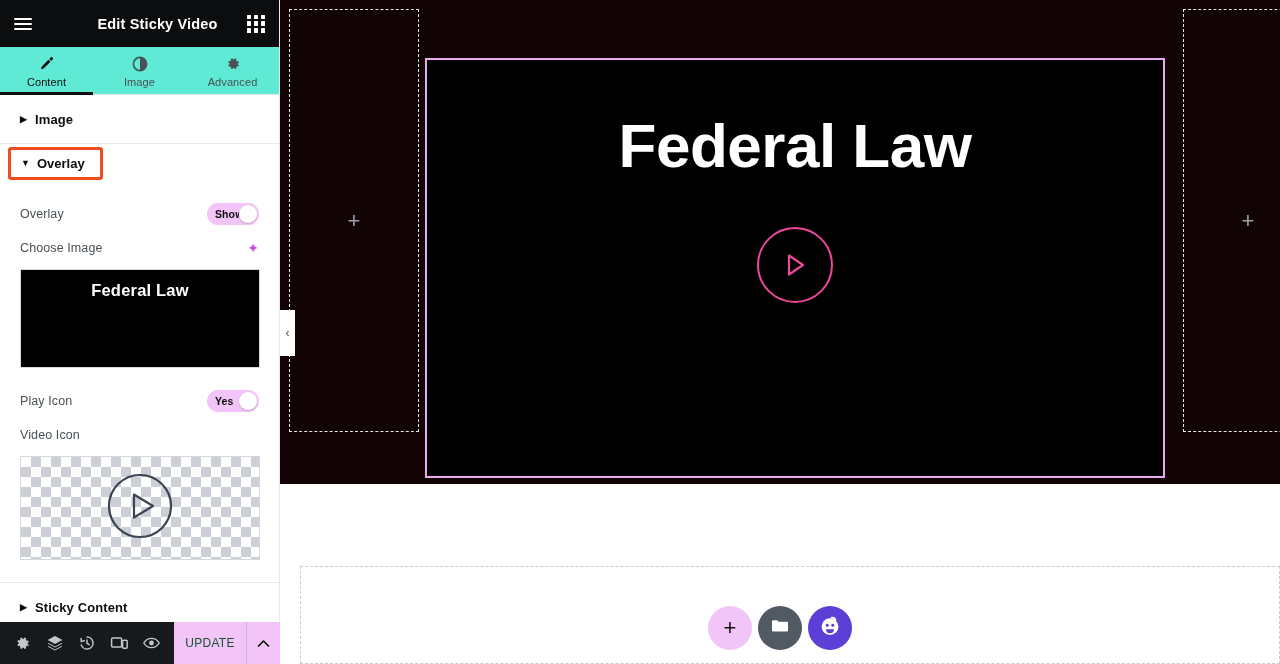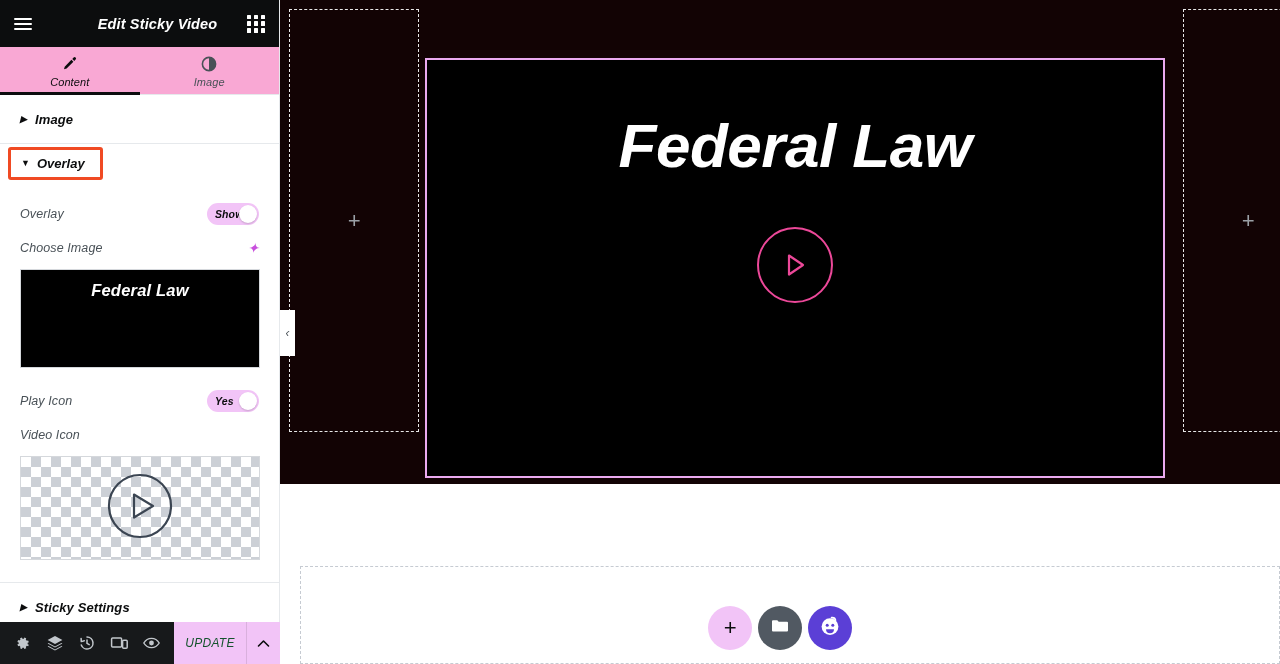--- a/index.html
+++ b/index.html
@@ -1,21 +1,21 @@
 <!DOCTYPE html>
 <html><head>
 <meta charset="utf-8">
 <style>
   * { margin:0; padding:0; box-sizing:border-box; }
   html, body {
     width:1280px; height:664px; overflow:hidden;
     font-family:"Liberation Sans", sans-serif;
     background:#ffffff;
   }
-  #root { position:relative; width:1280px; height:664px;font-style:italic; }
+  #root { position:relative; width:1280px; height:664px; }
 
   
   #panel {
     position:absolute; left:0; top:0; width:280px; height:664px;
     background:#ffffff; border-right:1px solid #e6e9ec;
     display:flex; flex-direction:column;
   }
   
   .panel-header {
     height:47px; background:#0c0d0e; color:#fff;
@@ -32,21 +32,21 @@
     letter-spacing:.15px; color:#ffffff; padding-right:10px;
   }
   .grid-icon {
     position:absolute; right:8px; top:50%; transform:translateY(-50%);
     width:30px; height:30px; display:grid; grid-template-columns:repeat(3,1fr);
     grid-template-rows:repeat(3,1fr); gap:2.5px; padding:6px; cursor:pointer;
   }
   .grid-icon span { background:#ffffff; border-radius:.5px; }
 
   
-  .tabs { display:flex; height:48px; flex-shrink:0; border-bottom:1px solid #e6e9ec; background:#f9a8d4; }
+  .tabs { display:flex; height:48px; flex-shrink:0; border-bottom:1px solid #e6e9ec; background:#5eead4; }
   .tab {
     flex:1; display:flex; flex-direction:column; align-items:center;
     justify-content:center; gap:4px; cursor:pointer; position:relative;
     padding-top:2px;
   }
   .tab .tlabel { font-size:11px; color:#495157; letter-spacing:.1px; }
   .tab.active .tlabel { color:#0c0d0e; }
   .tab.active::after {
     content:""; position:absolute; left:0; right:0; bottom:-1px;
     height:3px; background:#0c0d0e;
@@ -233,20 +233,29 @@
       </div>
       <div class="tab">
         <span>
           <svg width="16" height="16" viewBox="0 0 16 16">
             <circle cx="8" cy="8" r="6.6" fill="none" stroke="#495157" stroke-width="1.6"></circle>
             <path d="M8 1.4a6.6 6.6 0 0 1 0 13.2z" fill="#495157"></path>
           </svg>
         </span>
         <span class="tlabel">Image</span>
       </div>
+      <div class="tab">
+        <span>
+          <svg width="16" height="16" viewBox="0 0 16 16">
+            <path d="M8 5.2a2.8 2.8 0 1 0 0 5.6 2.8 2.8 0 0 0 0-5.6zm0 4.2a1.4 1.4 0 1 1 0-2.8 1.4 1.4 0 0 1 0 2.8z" fill="#495157"></path>
+            <path d="M14 9.1l-1.2-.4a4.8 4.8 0 0 0 0-1.4l1.2-.4-.7-1.8-1.2.4a5 5 0 0 0-1-1L11.5 3 9.7 2.3l-.4 1.2a4.8 4.8 0 0 0-1.4 0L7.5 2.3 5.7 3l.4 1.2a5 5 0 0 0-1 1l-1.2-.4L3.2 6.6l1.2.4a4.8 4.8 0 0 0 0 1.4L3.2 8.8l.7 1.8 1.2-.4a5 5 0 0 0 1 1l-.4 1.2 1.8.7.4-1.2a4.8 4.8 0 0 0 1.4 0l.4 1.2 1.8-.7-.4-1.2a5 5 0 0 0 1-1l1.2.4z" fill="#495157"></path>
+          </svg>
+        </span>
+        <span class="tlabel">Advanced</span>
+      </div>
     </div>
 
     <div class="panel-body">
 
       <div class="section-head">
         <span class="caret">▶</span>
         <span>Image</span>
       </div>
       <div class="sep"></div>
 
@@ -295,21 +304,21 @@
             <path d="M28 22.5 L47 34 L28 45.5 Z" fill="none" stroke="#3b4552" stroke-width="2.2" stroke-linejoin="round"></path>
           </svg>
         </span>
       </div>
 
       <div style="height:22px"></div>
       <div class="sep"></div>
 
       <div class="section-head">
         <span class="caret">▶</span>
-        <span>Sticky Settings</span>
+        <span>Sticky Content</span>
       </div>
     </div>
 
     <div class="panel-foot">
       <div class="foot-tools">
         <div class="ft">
           <svg width="17" height="17" viewBox="0 0 16 16">
             <path d="M8 5.2a2.8 2.8 0 1 0 0 5.6 2.8 2.8 0 0 0 0-5.6zm0 4.2a1.4 1.4 0 1 1 0-2.8 1.4 1.4 0 0 1 0 2.8z" fill="#c2c7cc"></path>
             <path d="M14 9.1l-1.2-.4a4.8 4.8 0 0 0 0-1.4l1.2-.4-.7-1.8-1.2.4a5 5 0 0 0-1-1L11.5 3 9.7 2.3l-.4 1.2a4.8 4.8 0 0 0-1.4 0L7.5 2.3 5.7 3l.4 1.2a5 5 0 0 0-1 1l-1.2-.4L3.2 6.6l1.2.4a4.8 4.8 0 0 0 0 1.4L3.2 8.8l.7 1.8 1.2-.4a5 5 0 0 0 1 1l-.4 1.2 1.8.7.4-1.2a4.8 4.8 0 0 0 1.4 0l.4 1.2 1.8-.7-.4-1.2a5 5 0 0 0 1-1l1.2.4z" fill="#c2c7cc"></path>
           </svg>

